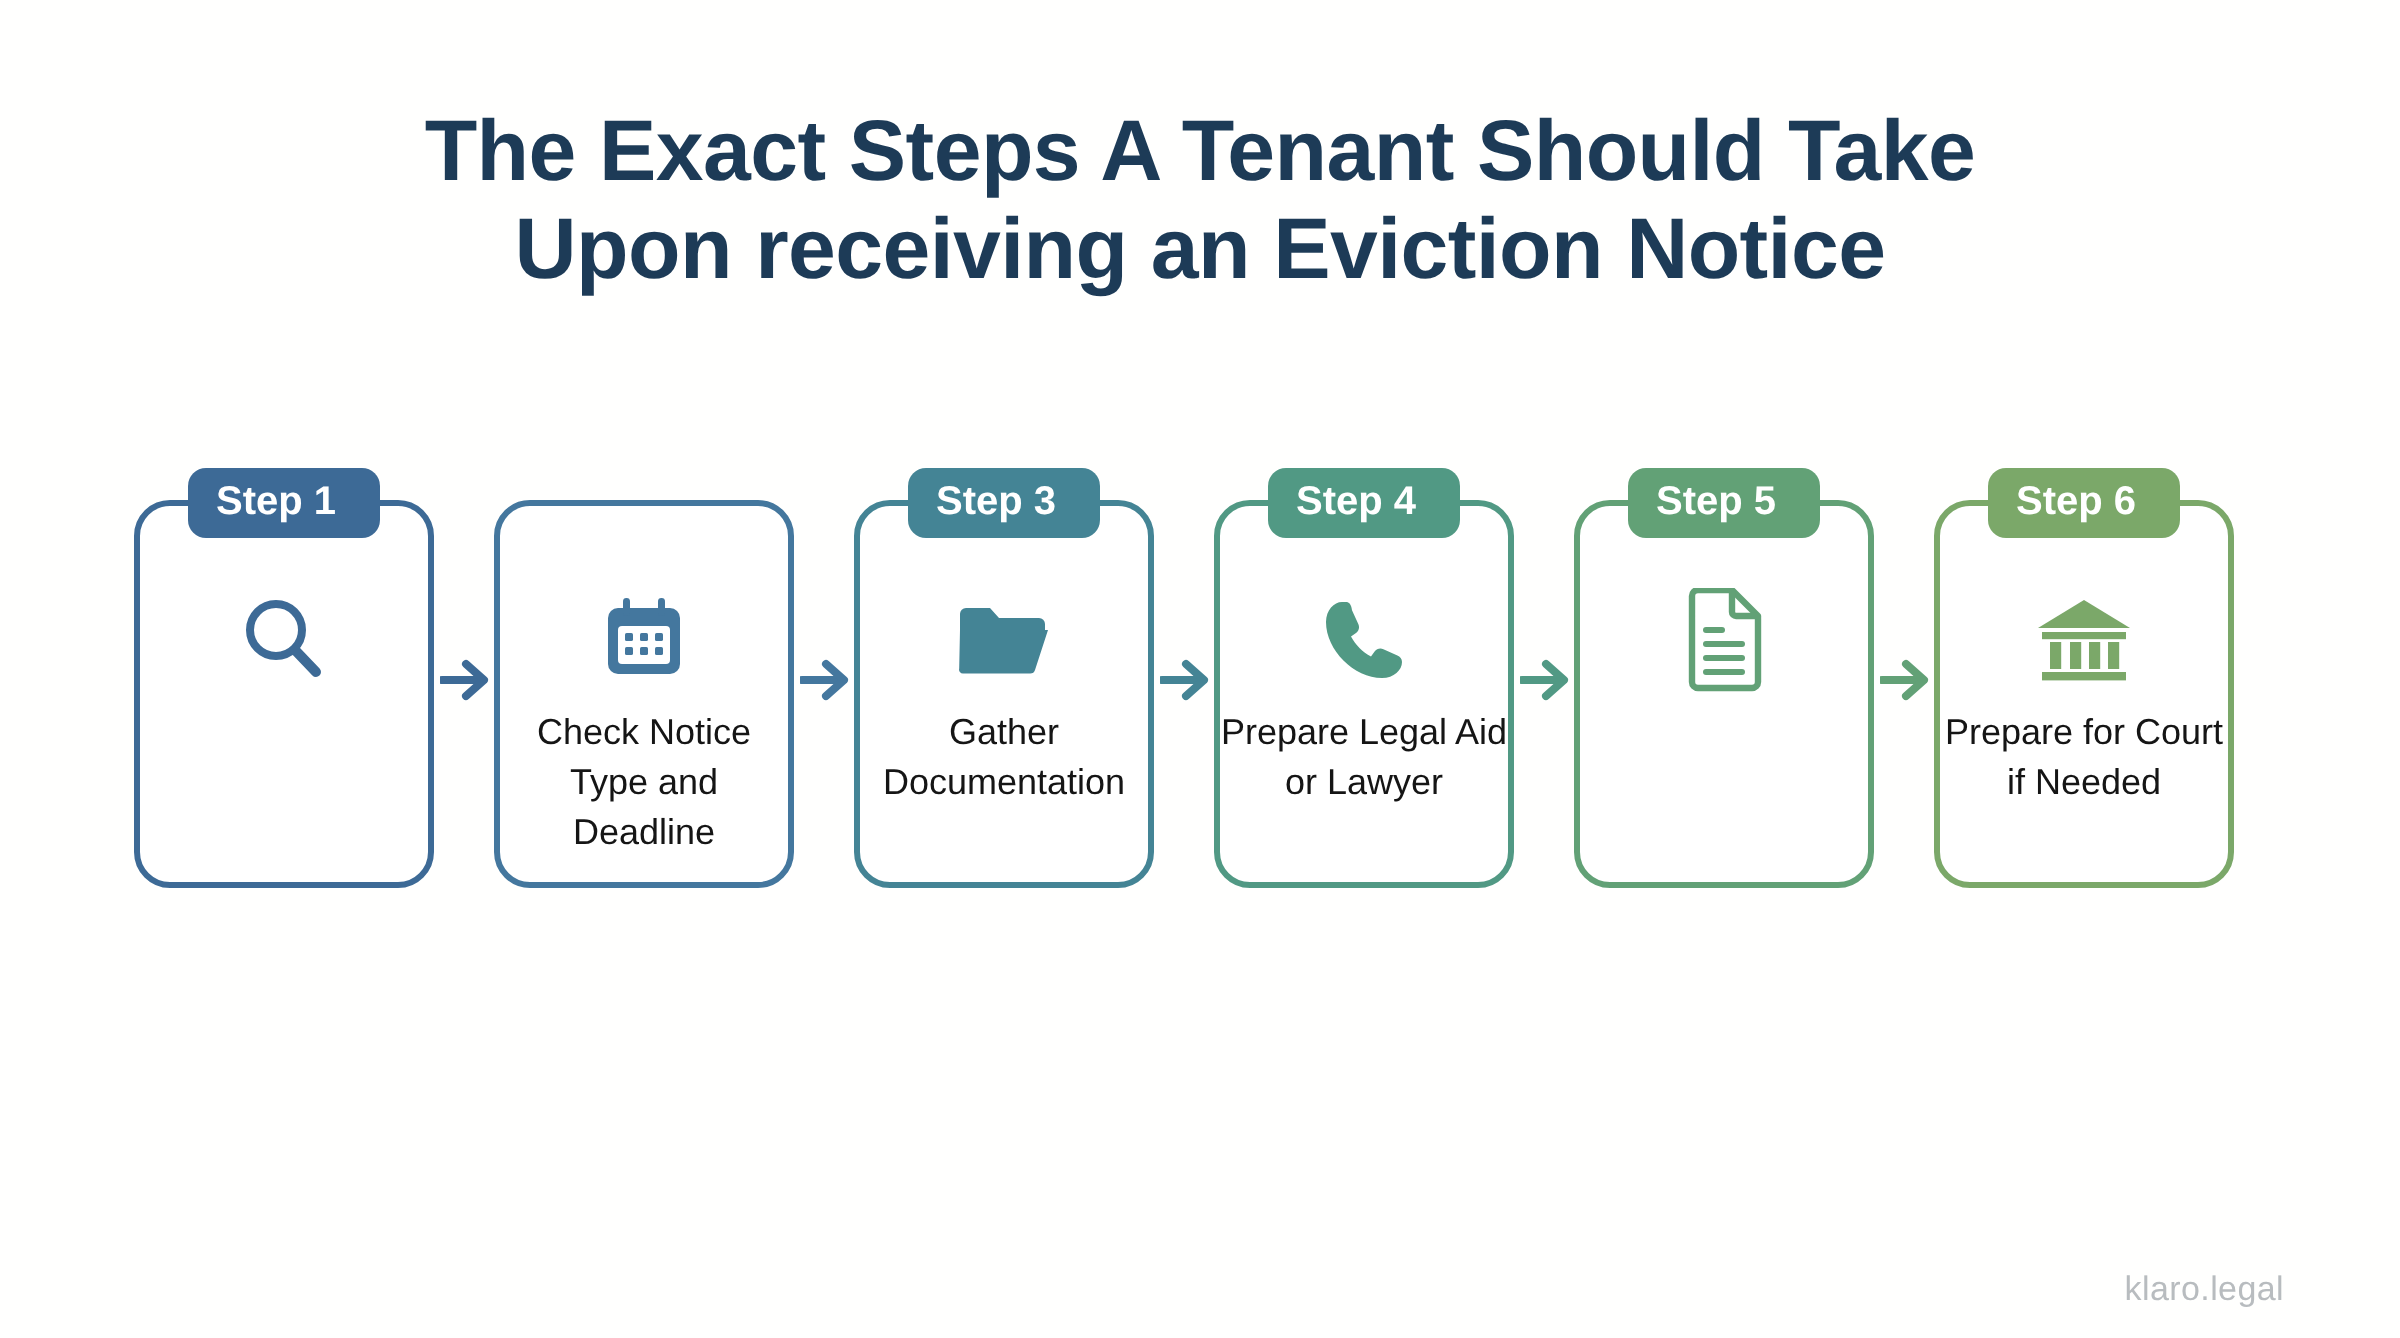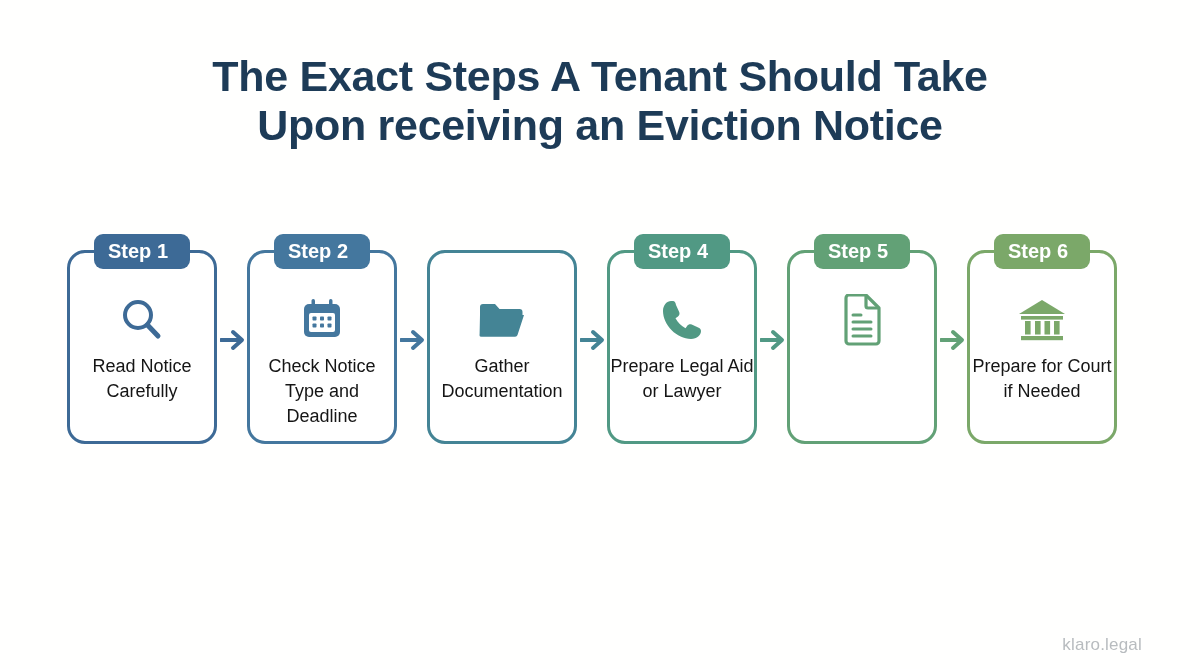--- a/index.html
+++ b/index.html
@@ -152,33 +152,31 @@
 
     <div class="step-wrap">
       <div class="card"></div>
       <div class="badge">Step 1</div>
       <div class="icon-slot">
         <svg width="50" height="50" viewBox="0 0 50 50">
           <circle cx="21" cy="20" r="13" fill="none" stroke="#3d6a96" stroke-width="4"></circle>
           <line x1="30.5" y1="30" x2="41" y2="41" stroke="#3d6a96" stroke-width="5" stroke-linecap="round"></line>
         </svg>
       </div>
-      <div class="step-label">Read Notice Carefully</div>
     </div>
 
     <div class="arrow">
       <svg width="26" height="22" viewBox="0 0 26 22">
         <path d="M1 11 H18" stroke="#3d6a96" stroke-width="4" stroke-linecap="round" fill="none"></path>
         <path d="M13 3 L22 11 L13 19" stroke="#3d6a96" stroke-width="4" stroke-linecap="round" stroke-linejoin="round" fill="none"></path>
       </svg>
     </div>
 
     <div class="step-wrap">
       <div class="card" style="border-color:#44779e"></div>
-      <div class="badge" style="background:#44779e">Step 2</div>
       <div class="icon-slot">
         <svg width="48" height="48" viewBox="0 0 48 48">
           <rect x="6" y="8" width="36" height="33" rx="5" fill="#44779e"></rect>
           <rect x="11" y="17" width="26" height="19" rx="2" fill="#ffffff"></rect>
           <rect x="13.5" y="3" width="3.5" height="9" rx="1.7" fill="#44779e"></rect>
           <rect x="31" y="3" width="3.5" height="9" rx="1.7" fill="#44779e"></rect>
           <g fill="#44779e">
             <rect x="14.5" y="20.5" width="4" height="4" rx="0.8"></rect>
             <rect x="22" y="20.5" width="4" height="4" rx="0.8"></rect>
             <rect x="29.5" y="20.5" width="4" height="4" rx="0.8"></rect>
@@ -193,20 +191,21 @@
 
     <div class="arrow">
       <svg width="26" height="22" viewBox="0 0 26 22">
         <path d="M1 11 H18" stroke="#44779e" stroke-width="4" stroke-linecap="round" fill="none"></path>
         <path d="M13 3 L22 11 L13 19" stroke="#44779e" stroke-width="4" stroke-linecap="round" stroke-linejoin="round" fill="none"></path>
       </svg>
     </div>
 
     <div class="step-wrap">
       <div class="card" style="border-color:#448495"></div>
+      <div class="badge" style="background:#448495">Step 3</div>
       <div class="icon-slot">
         <svg width="52" height="46" viewBox="0 0 52 46">
           <path d="M4 10 a3 3 0 0 1 3-3 h12 l4.5 5 h20 a3 3 0 0 1 3 3 v5 H4 Z" fill="#448495"></path>
           <path d="M4 18 h44 l-6.5 20 a2.5 2.5 0 0 1 -2.4 1.8 H5.5 a2 2 0 0 1 -1.9 -2.5 Z" fill="#448495"></path>
         </svg>
       </div>
       <div class="step-label">Gather Documentation</div>
     </div>
 
     <div class="arrow">

